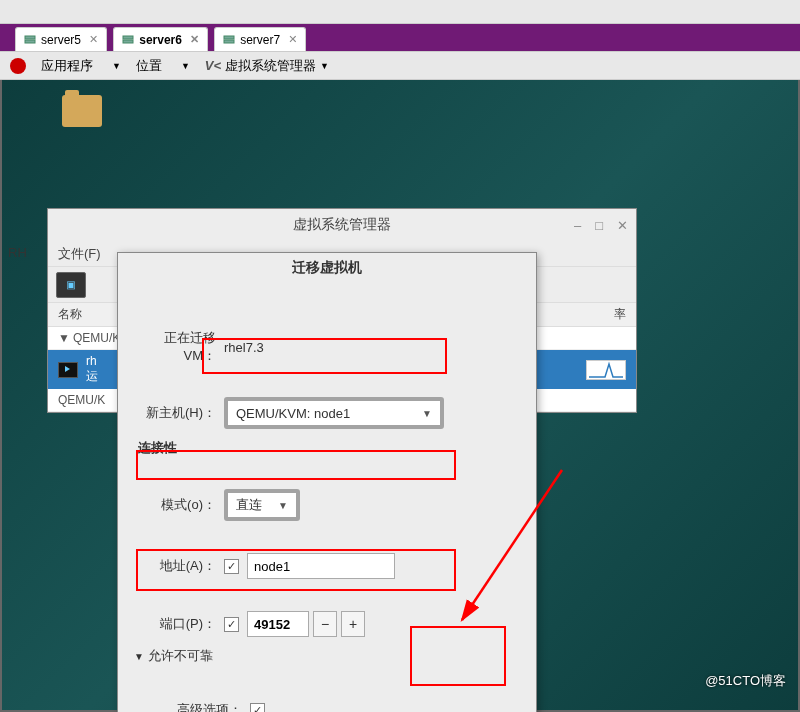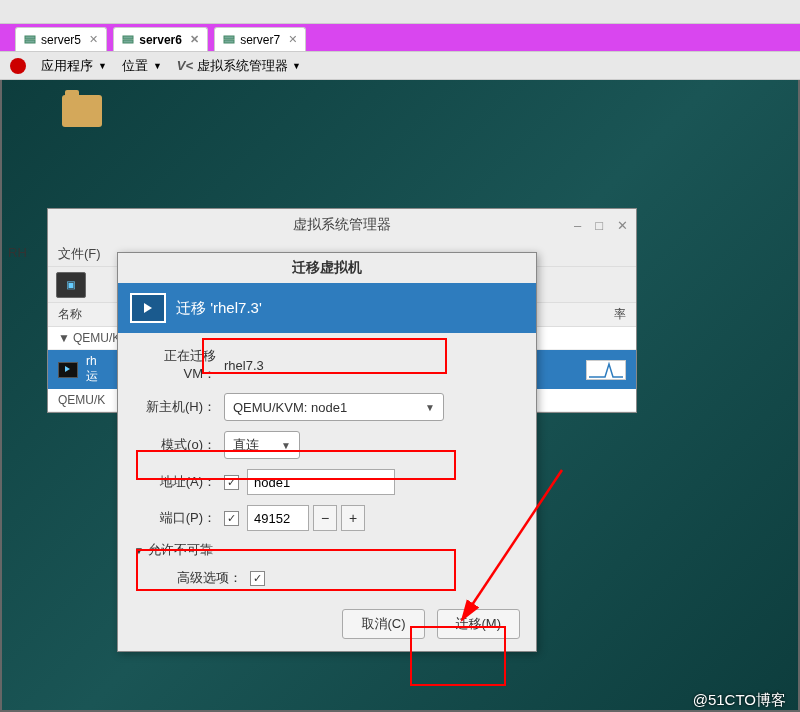--- a/index.html
+++ b/index.html
@@ -1,29 +1,29 @@
 <!DOCTYPE html>
 <html><head>
   <meta charset="utf-8">
   <style>
     * { box-sizing: border-box; margin: 0; padding: 0; font-family: "Microsoft YaHei", Arial, sans-serif; }
     body { width: 800px; height: 712px; background: #f0f0f0; position: relative; overflow: hidden; }
     
     .top-toolbar { height: 24px; background: #e8e8e8; border-bottom: 1px solid #ccc; }
     
-    .tabs-bar { height: 28px; background: #d946ef; border-bottom: 1px solid #ccc; display: flex; align-items: flex-end; padding-left: 15px; gap: 6px; }
+    .tabs-bar { height: 28px; background: #701a75; border-bottom: 1px solid #ccc; display: flex; align-items: flex-end; padding-left: 15px; gap: 6px; }
     .tab { height: 24px; padding: 0 8px; background: #fff; border: 1px solid #ccc; border-bottom: none; display: flex; align-items: center; gap: 5px; font-size: 12px; cursor: pointer; border-radius: 3px 3px 0 0; }
     .tab.active { font-weight: bold; }
     .tab-icon { width: 12px; height: 12px; display: inline-block; }
     .tab-icon svg { width: 12px; height: 12px; }
     .tab-close { color: #888; font-size: 11px; margin-left: 3px; }
     
     .gnome-bar { height: 28px; background: #e8e8e8; border-bottom: 1px solid #ccc; display: flex; align-items: center; padding-left: 10px; gap: 15px; font-size: 13px; }
     .redhat-icon { width: 16px; height: 16px; background: #cc0000; border-radius: 50%; }
-    .menu-item { display: flex; align-items: center; gap: 5px; cursor: pointer; }
+    .menu-item { display: flex; align-items: center; gap: 19px; cursor: pointer; }
     .dd-arrow { font-size: 9px; }
     .vm-launcher { display: flex; align-items: center; gap: 4px; }
     .vm-ico { font-size: 13px; color: #555; font-weight: bold; font-style: italic; }
     
     .desktop { position: absolute; top: 80px; left: 0; right: 0; bottom: 0; background: linear-gradient(135deg, #0d3d3d 0%, #1a5555 50%, #0d3d3d 100%); border: 2px solid #666; border-top: none; }
     .folder-icon { position: absolute; top: 15px; left: 60px; width: 40px; height: 32px; background: #d4a85a; border-radius: 3px; }
     .folder-icon::before { content:""; position:absolute; top:-5px; left:3px; width:14px; height:6px; background:#d4a85a; border-radius:2px 2px 0 0; }
     .side-label { position: absolute; top: 165px; left: 6px; color: #333; font-size: 13px; }
     
     .vmm-window { position: absolute; top: 128px; left: 45px; width: 590px; background: #ededed; border: 1px solid #888; }
@@ -45,43 +45,43 @@
     .vm-sparkline { width: 40px; height: 20px; margin-left: auto; background: #fff; border: 1px solid #ccc; display: flex; align-items: flex-end; justify-content: center; }
     .spark-svg { width: 38px; height: 18px; }
     
     .migrate-dialog { position: absolute; top: 172px; left: 115px; width: 420px; background: #ededed; border: 1px solid #888; box-shadow: 2px 2px 8px rgba(0,0,0,0.3); }
     .mig-title { height: 30px; display: flex; align-items: center; justify-content: center; font-size: 14px; font-weight: bold; color: #333; }
     .mig-banner { height: 50px; background: #2e7cbe; display: flex; align-items: center; padding-left: 12px; gap: 10px; }
     .banner-ico { width: 36px; height: 30px; border: 2px solid #fff; background: #1a5a8e; position: relative; display:flex; align-items:center; justify-content:center; }
     .banner-ico::before { content:""; border-left:8px solid #fff; border-top:5px solid transparent; border-bottom:5px solid transparent; }
     .banner-text { color: #fff; font-size: 15px; }
     .mig-body { padding: 14px 16px 12px 16px; background: #ededed; font-size: 13px; color: #333; }
-    .form-row { display: flex; align-items: center; margin-bottom: 10px; min-height: 26px; }
+    .form-row { display: flex; align-items: center; margin-bottom: 10px; min-height: 26px; margin-top: 32px; }
     .form-label { width: 90px; text-align: right; padding-right: 8px; }
     .form-val { flex: 1; }
     .section-label { font-weight: bold; margin: 8px 0 8px 4px; }
-    .select-box { display: flex; align-items: center; justify-content: space-between; border: 1px solid #a3a3a3; background: #fff; height: 28px; padding: 12px 8px; border-radius: 3px; cursor: pointer; }
+    .select-box { display: flex; align-items: center; justify-content: space-between; border: 4px solid #a3a3a3; background: #fff; height: 28px; padding: 12px 8px; border-radius: 3px; cursor: pointer; }
     .select-box.wide { width: 220px; }
     .select-box.small { width: 76px; }
     .sel-arrow { font-size: 10px; color: #555; }
     .text-input { height: 26px; border: 1px solid #aaa; background: #fff; padding: 0 6px; font-size: 13px; }
     .text-input.addr { width: 148px; }
-    .text-input.port { width: 62px; text-align: left; }
+    .text-input.port { width: 62px; text-align: left; font-weight: bold; }
     .checkbox { width: 15px; height: 15px; border: 1px solid #888; background: #fff; display: inline-flex; align-items: center; justify-content: center; font-size: 11px; color: #333; margin-right: 8px; cursor: pointer; }
     .expander { display: flex; align-items: center; gap: 4px; margin: 8px 0 6px 0; cursor: pointer; }
     .exp-arrow { font-size: 10px; }
     .indent { padding-left: 16px; }
     .step-btn { width: 24px; height: 26px; border: 1px solid #aaa; background: #f5f5f5; display: inline-flex; align-items: center; justify-content: center; font-size: 14px; cursor: pointer; margin-left: 4px; }
     .btn-row { display: flex; justify-content: flex-end; gap: 12px; margin-top: 18px; }
     .dlg-btn { height: 30px; padding: 0 18px; border: 1px solid #aaa; background: #f5f5f5; border-radius: 3px; font-size: 13px; cursor: pointer; display: flex; align-items: center; }
     
     .red-box { position: absolute; border: 2px solid #ff0000; pointer-events: none; }
     .arrow-svg { position: absolute; pointer-events: none; }
     
-    .watermark { position: absolute; bottom: 0; right: 12px; color: #fff; font-size: 15px; text-shadow: 0 0 3px #000; text-align: right; }
+    .watermark { position: absolute; bottom: 20px; right: 12px; color: #fff; font-size: 13px; text-shadow: 0 0 3px #000; text-align: right; }
   </style>
 </head>
 <body>
 
 <div class="top-toolbar"></div>
 
 <div class="tabs-bar">
   <div class="tab">
     <span class="tab-icon"><svg viewBox="0 0 12 12">
           <rect x="1" y="2" width="10" height="3" fill="#7a9" stroke="#486"></rect>
@@ -164,38 +164,35 @@
               <polyline points="2,16 18,16 22,3 26,16 36,16" fill="none" stroke="#2e7cbe" stroke-width="1.5"></polyline>
             </svg>
         </div>
       </div>
       <div class="conn-row">QEMU/K</div>
     </div>
   </div>
 
   <div class="migrate-dialog">
     <div class="mig-title">迁移虚拟机</div>
-    <div class="mig-banner">
-      <div class="banner-ico"></div>
-      <div class="banner-text">迁移 'rhel7.3'</div>
-    </div>
     <div class="mig-body">
       <div class="form-row">
         <div class="form-label">正在迁移 VM：</div>
         <div class="form-val">rhel7.3</div>
       </div>
       <div class="form-row">
         <div class="form-label">新主机(H)：</div>
         <div class="form-val">
           <div class="select-box wide">
             <span>QEMU/KVM: node1</span>
             <span class="sel-arrow">▼</span>
           </div>
         </div>
       </div>
+      <div class="section-label">连接性</div>
       <div class="form-row">
         <div class="form-label">模式(o)：</div>
         <div class="form-val">
           <div class="select-box small">
             <span>直连</span>
             <span class="sel-arrow">▼</span>
           </div>
         </div>
       </div>
       <div class="form-row">

